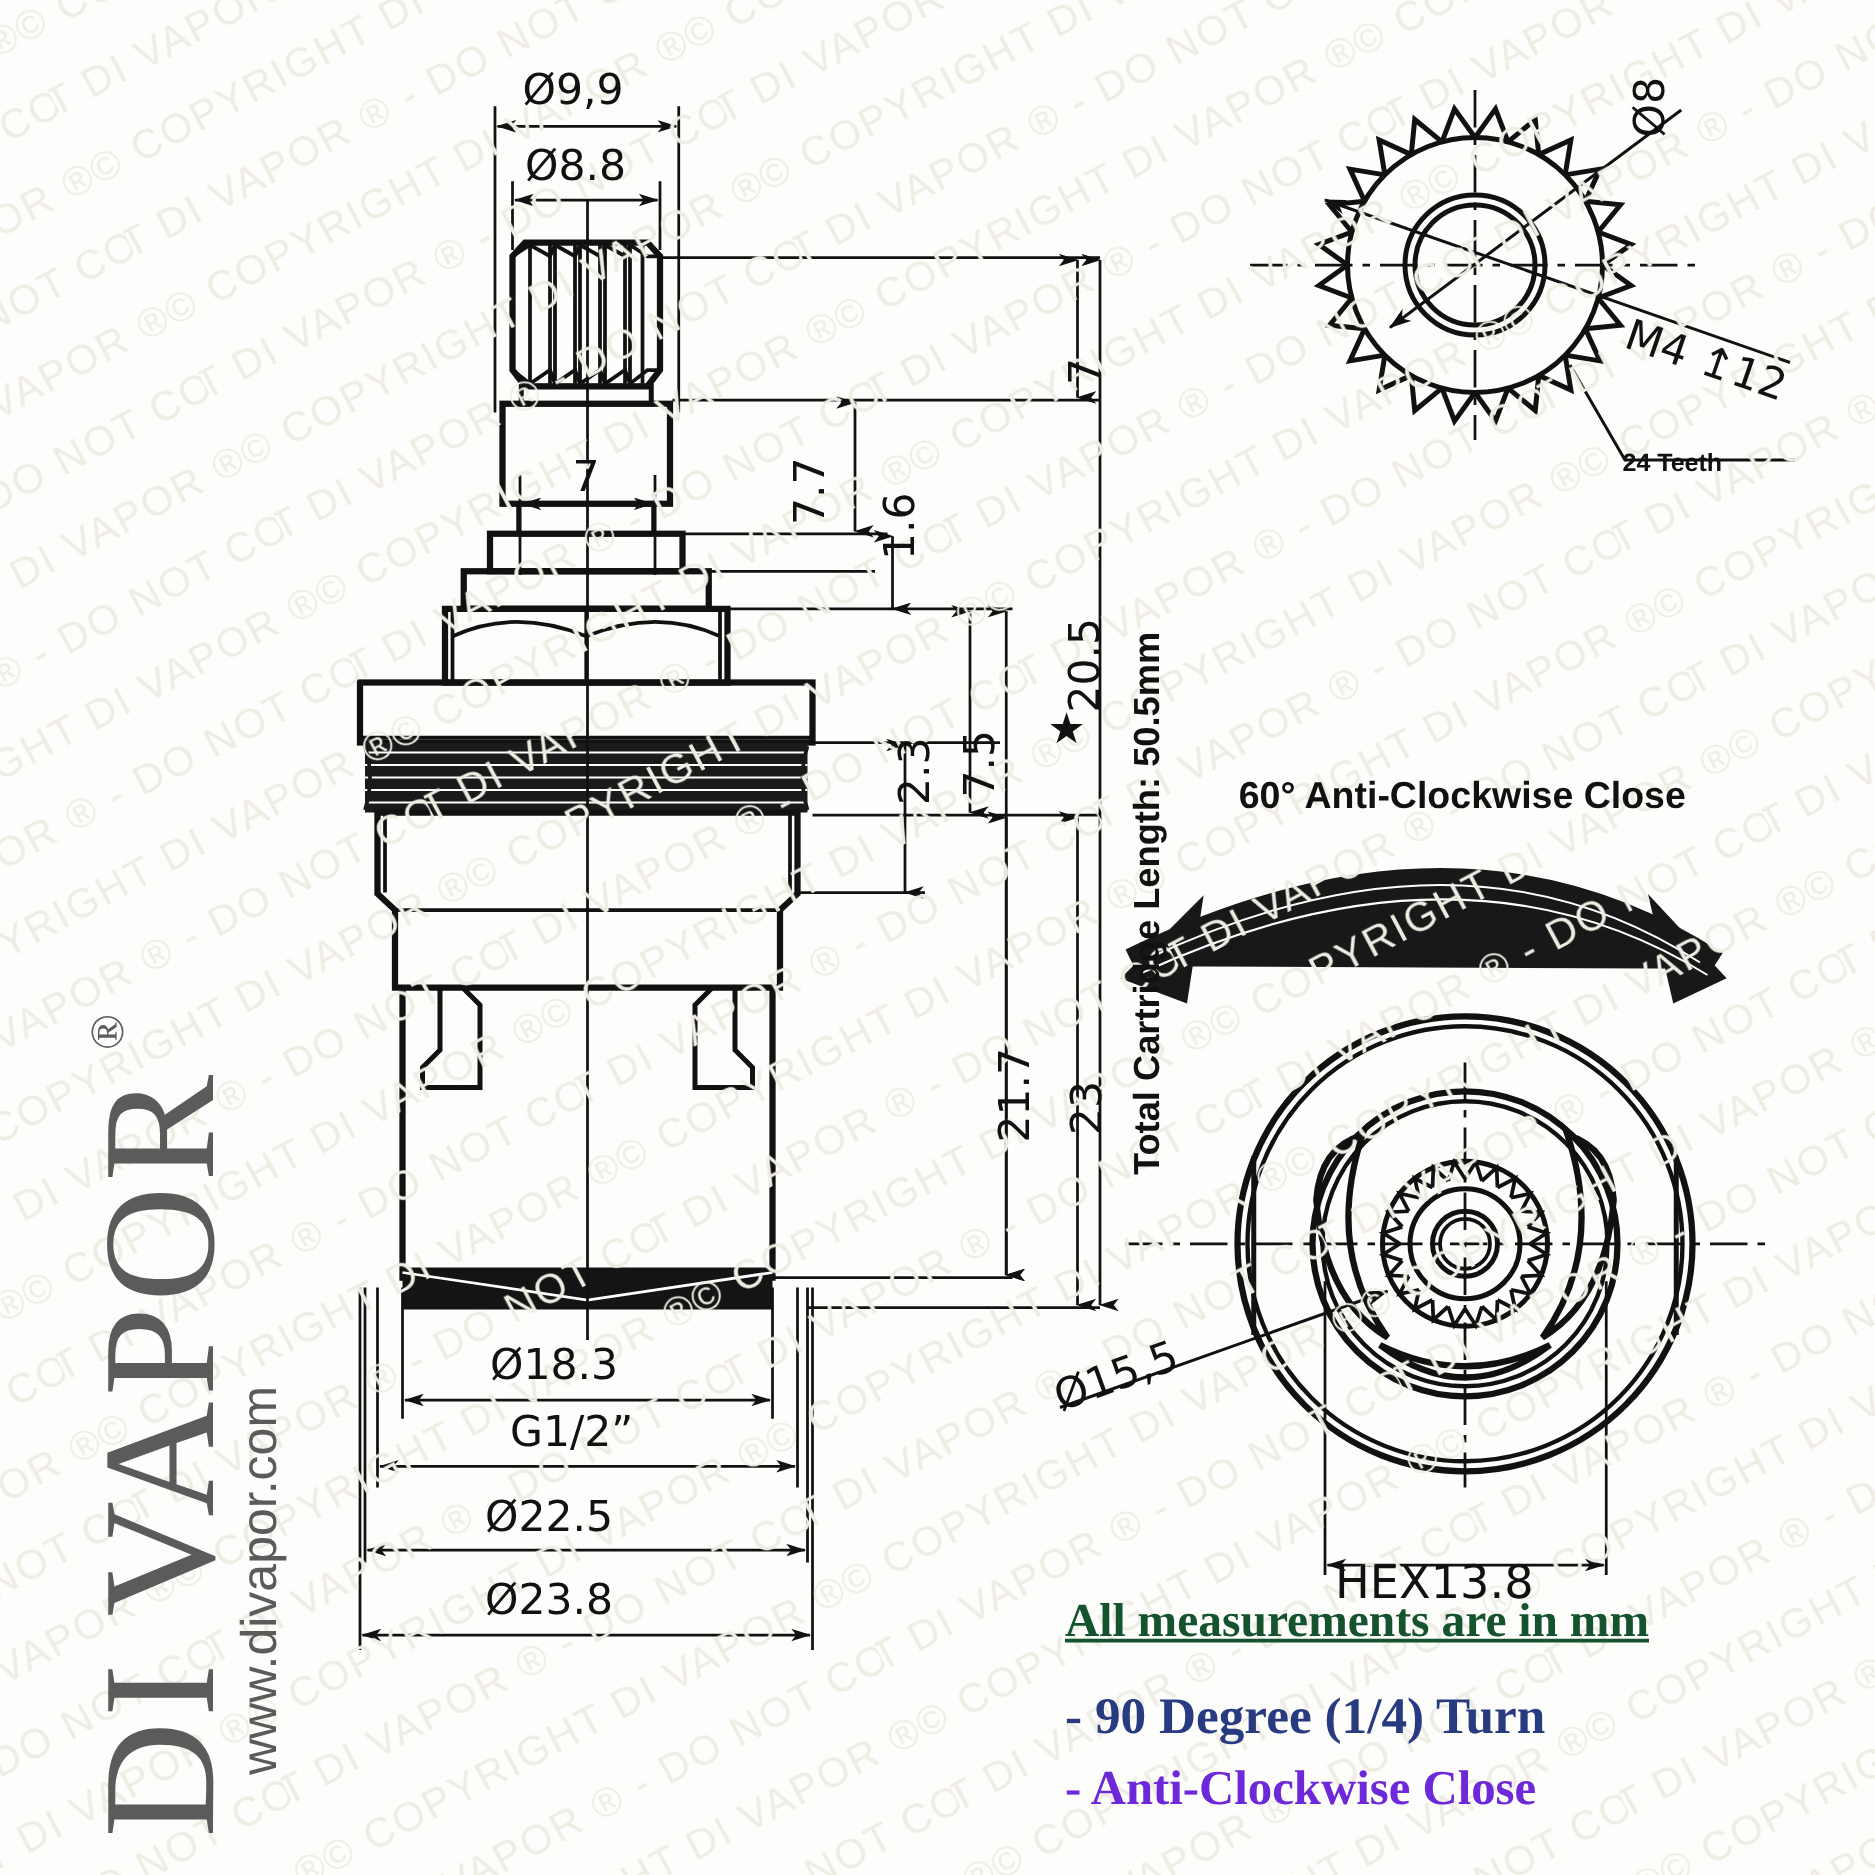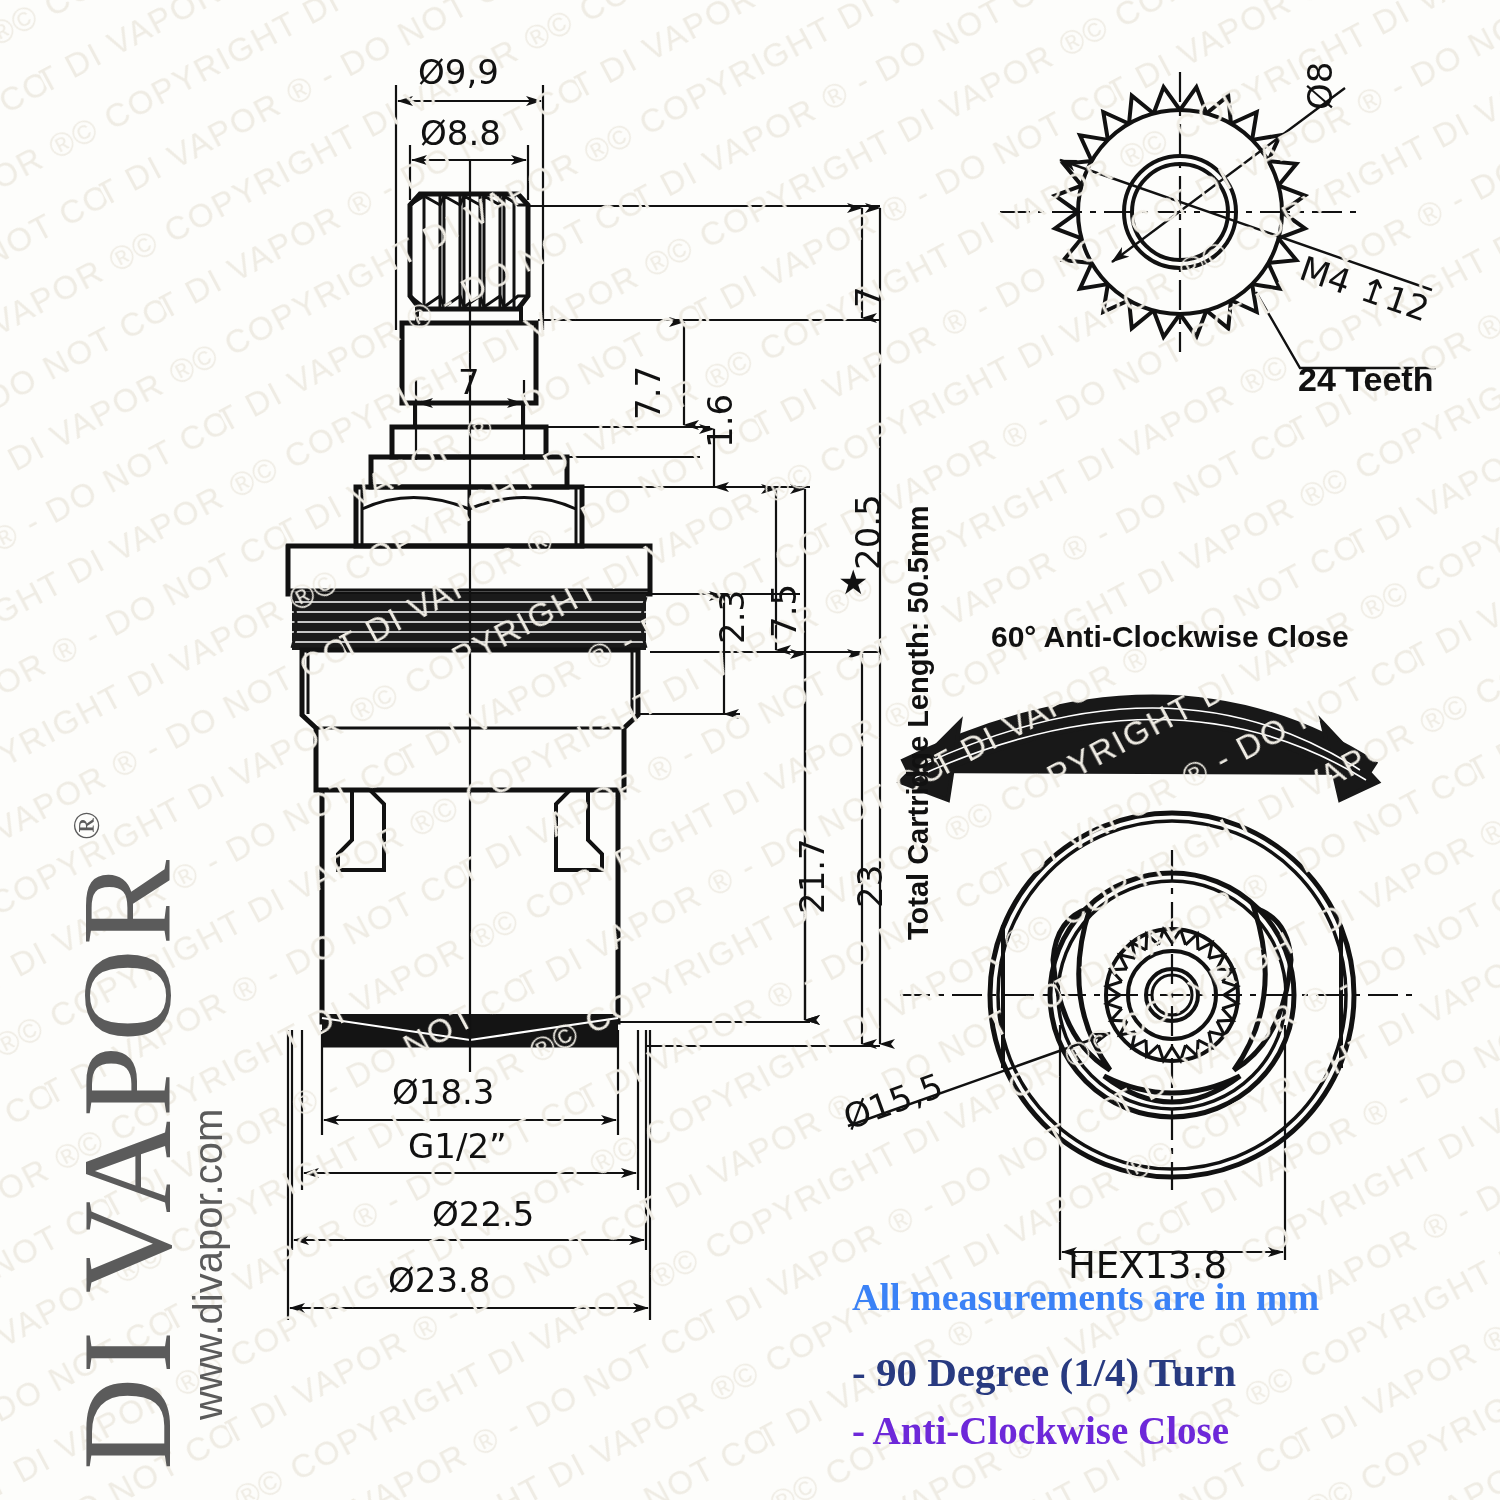--- a/index.html
+++ b/index.html
@@ -314,45 +314,45 @@
     </g>
   </svg>
 
   <div id="labels">
 
     <div class="lbl dim" style="left:418px;top:52px;">Ø9,9</div>
     <div class="lbl dim" style="left:420px;top:113px;">Ø8.8</div>
     <div class="lbl dim" style="left:458px;top:362px;">7</div>
     <div class="lbl dim" style="left:392px;top:1072px;">Ø18.3</div>
     <div class="lbl dim" style="left:408px;top:1126px;">G1/2”</div>
-    <div class="lbl dim" style="left:388px;top:1194px;margin-left:44px;">Ø22.5</div>
+    <div class="lbl dim" style="left:388px;top:1194px;">Ø22.5</div>
     <div class="lbl dim" style="left:388px;top:1260px;">Ø23.8</div>
 
     <div class="lbl dim rot90" style="left:848px;top:308px;">7</div>
     <div class="lbl dim rot90" style="left:628px;top:420px;">7.7</div>
     <div class="lbl dim rot90" style="left:700px;top:448px;">1.6</div>
     <div class="lbl dim rot90" style="left:848px;top:570px;">20.5</div>
     <div class="lbl dim rot90" style="left:764px;top:638px;">7.5</div>
     <div class="lbl dim rot90" style="left:712px;top:644px;">2.3</div>
     <div class="lbl dim rot90" style="left:792px;top:914px;">21.7</div>
     <div class="lbl dim rot90" style="left:850px;top:908px;">23</div>
 
     <div class="lbl" style="left:838px;top:562px;font-size:34px;color:#111;">★</div>
 
     <div class="lbl note rot90" style="left:902px;top:940px;font-size:29px;">Total Cartridge Length: 50.5mm</div>
 
     <div class="lbl dim rot90" style="left:1300px;top:110px;">Ø8</div>
     <div class="lbl dim" style="left:1308px;top:248px;transform:rotate(19deg);transform-origin:left top;">M4 ↥12</div>
-    <div class="lbl note" style="left:1298px;top:360px;font-size:34px;">24 Teeth</div>
+    <div class="lbl note" style="left:1298px;top:360px;font-size:20px;">24 Teeth</div>
 
     <div class="lbl note" style="left:991px;top:620px;font-size:30px;">60° Anti-Clockwise Close</div>
     <div class="lbl dim" style="left:838px;top:1100px;transform:rotate(-20deg);transform-origin:left top;">Ø15,5</div>
     <div class="lbl dim" style="left:1068px;top:1244px;font-size:37px;">HEX13.8</div>
 
-    <div class="lbl big-note" style="left:852px;top:1275px;font-size:38px;color:#3b82f6;">All measurements are in mm</div>
+    <div class="lbl big-note" style="left:852px;top:1275px;font-size:38px;color:#14532d;text-decoration:underline;">All measurements are in mm</div>
     <div class="lbl big-note" style="left:852px;top:1348px;font-size:41px;color:#283A80;">- 90 Degree (1/4) Turn</div>
     <div class="lbl big-note" style="left:852px;top:1408px;font-size:39px;color:#6d28d9;">- Anti-Clockwise Close</div>
 
     <div class="brand rot90" style="left:54px;top:1470px;font-size:128px;letter-spacing:4px;">DI VAPOR</div>
     <div class="brand rot90" style="left:64px;top:840px;font-size:38px;">®</div>
     <div class="brand rot90" style="left:186px;top:1420px;font-size:40px;font-family:'Liberation Sans',sans-serif;">www.divapor.com</div>
   </div>
 
 </div>
 

